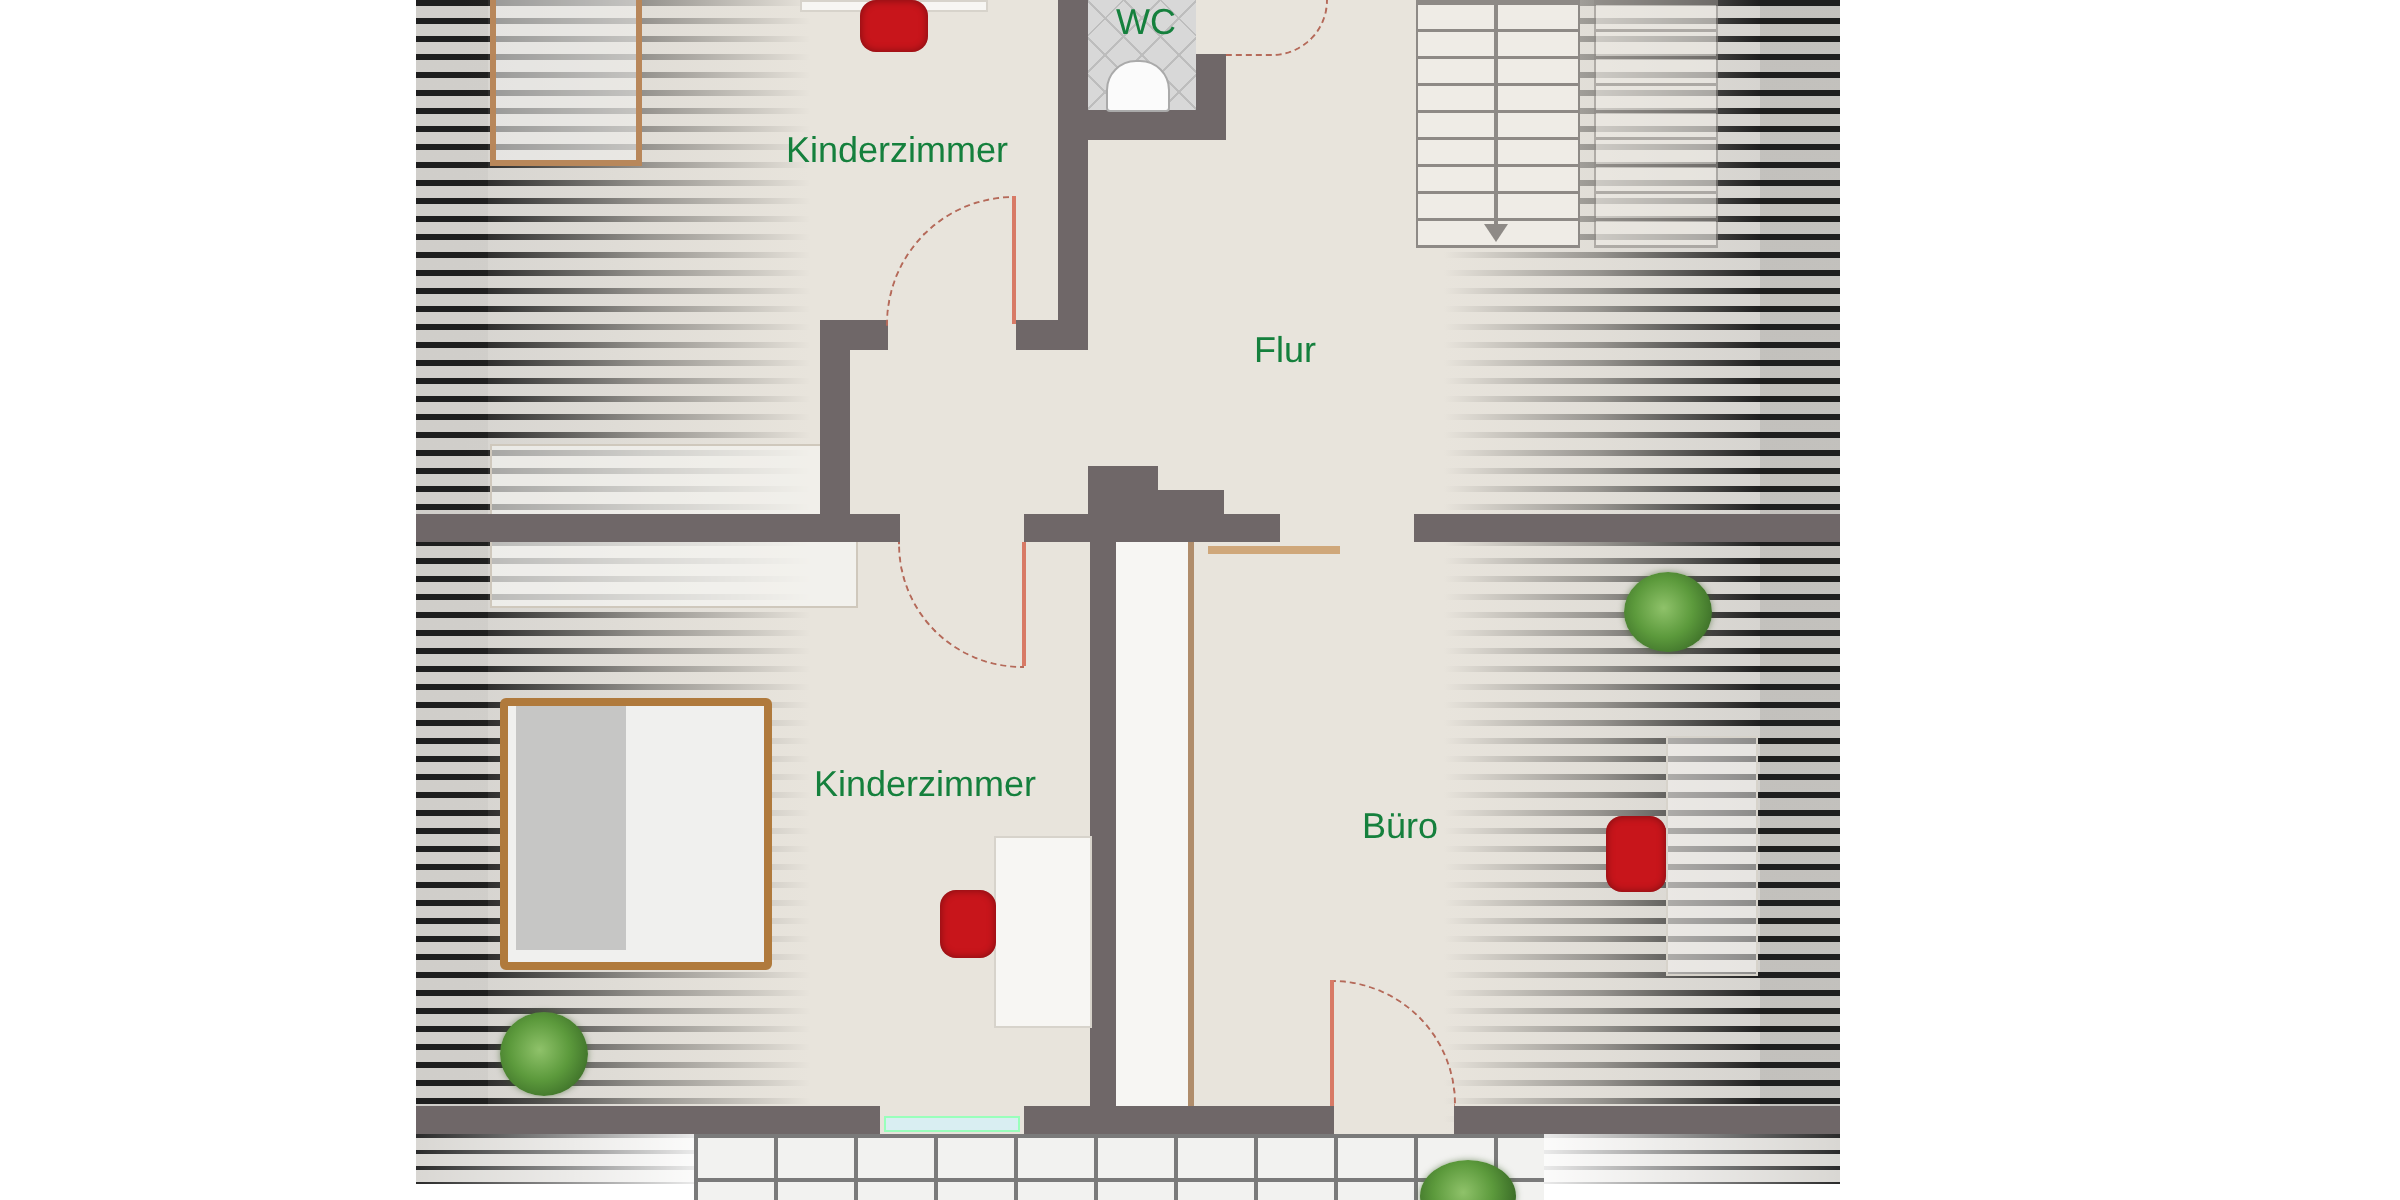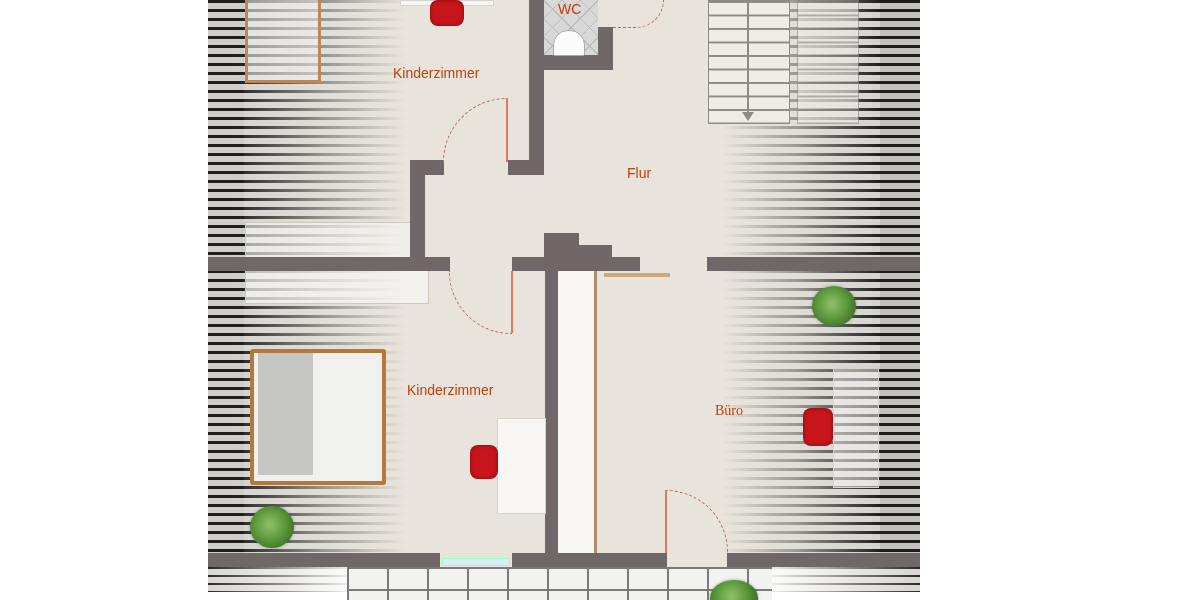--- a/index.html
+++ b/index.html
@@ -30,21 +30,21 @@
         linear-gradient(to right, #7a7a7a 2px, transparent 2px),
         linear-gradient(to bottom, #7a7a7a 2px, transparent 2px);
       background-size:40px 22px;
     }
     .wc-tiles {
       background-color:#d8d8d8;
       background-image:
         repeating-linear-gradient(45deg, transparent 0 12px, #bdbdbd 12px 13px),
         repeating-linear-gradient(-45deg, transparent 0 12px, #bdbdbd 12px 13px);
     }
-    .label { position:absolute; color:#c2410c; font-size:14px; white-space:nowrap; }
+    .label { position:absolute; color:#15803d; font-size:18px; white-space:nowrap; }
     .chair { position:absolute; background:#c8151b; border-radius:8px; box-shadow:inset 0 0 4px rgba(0,0,0,0.4); }
     .plant { position:absolute; border-radius:50%; background:radial-gradient(circle at 45% 45%, #8fc26a 0%, #5c9a3c 45%, #3c6e28 80%); box-shadow:0 0 3px rgba(40,80,20,0.5); }
     .desk { position:absolute; background:#f7f6f3; border:1px solid #d7d3cb; }
     .shelf { position:absolute; background:#f7f6f3; border:1px solid #cfc8bc; }
     .wood { position:absolute; background:#cfa77a; }
     .stairs {
       position:absolute; border:1.5px solid #8e8a86;
       background-color:#efece6;
       background-image: linear-gradient(to bottom, #8e8a86 1.5px, transparent 1.5px);
       background-size:100% 13.5px;
@@ -134,15 +134,15 @@
   <div class="abs" style="left:449px; top:271px; width:62px; height:62px; border-bottom:1.5px dashed #b56a5a; border-left:1.5px dashed #b56a5a; border-bottom-left-radius:62px;"></div>
   <div class="door-leaf" style="left:511px; top:271px; width:1.5px; height:62px;"></div>
 
   <div class="abs" style="left:665px; top:490px; width:62px; height:62px; border-top:1.5px dashed #b56a5a; border-right:1.5px dashed #b56a5a; border-top-right-radius:62px;"></div>
   <div class="door-leaf" style="left:665px; top:490px; width:1.5px; height:63px;"></div>
 
   <div class="label" style="left:393px; top:65px;">Kinderzimmer</div>
   <div class="label" style="left:558px; top:1px;">WC</div>
   <div class="label" style="left:627px; top:165px;">Flur</div>
   <div class="label" style="left:407px; top:382px;">Kinderzimmer</div>
-  <div class="label" style="left:715px; top:403px;font-family:Liberation Serif, serif;">Büro</div>
+  <div class="label" style="left:681px; top:403px;">Büro</div>
 
 </div>
 
 </body></html>

